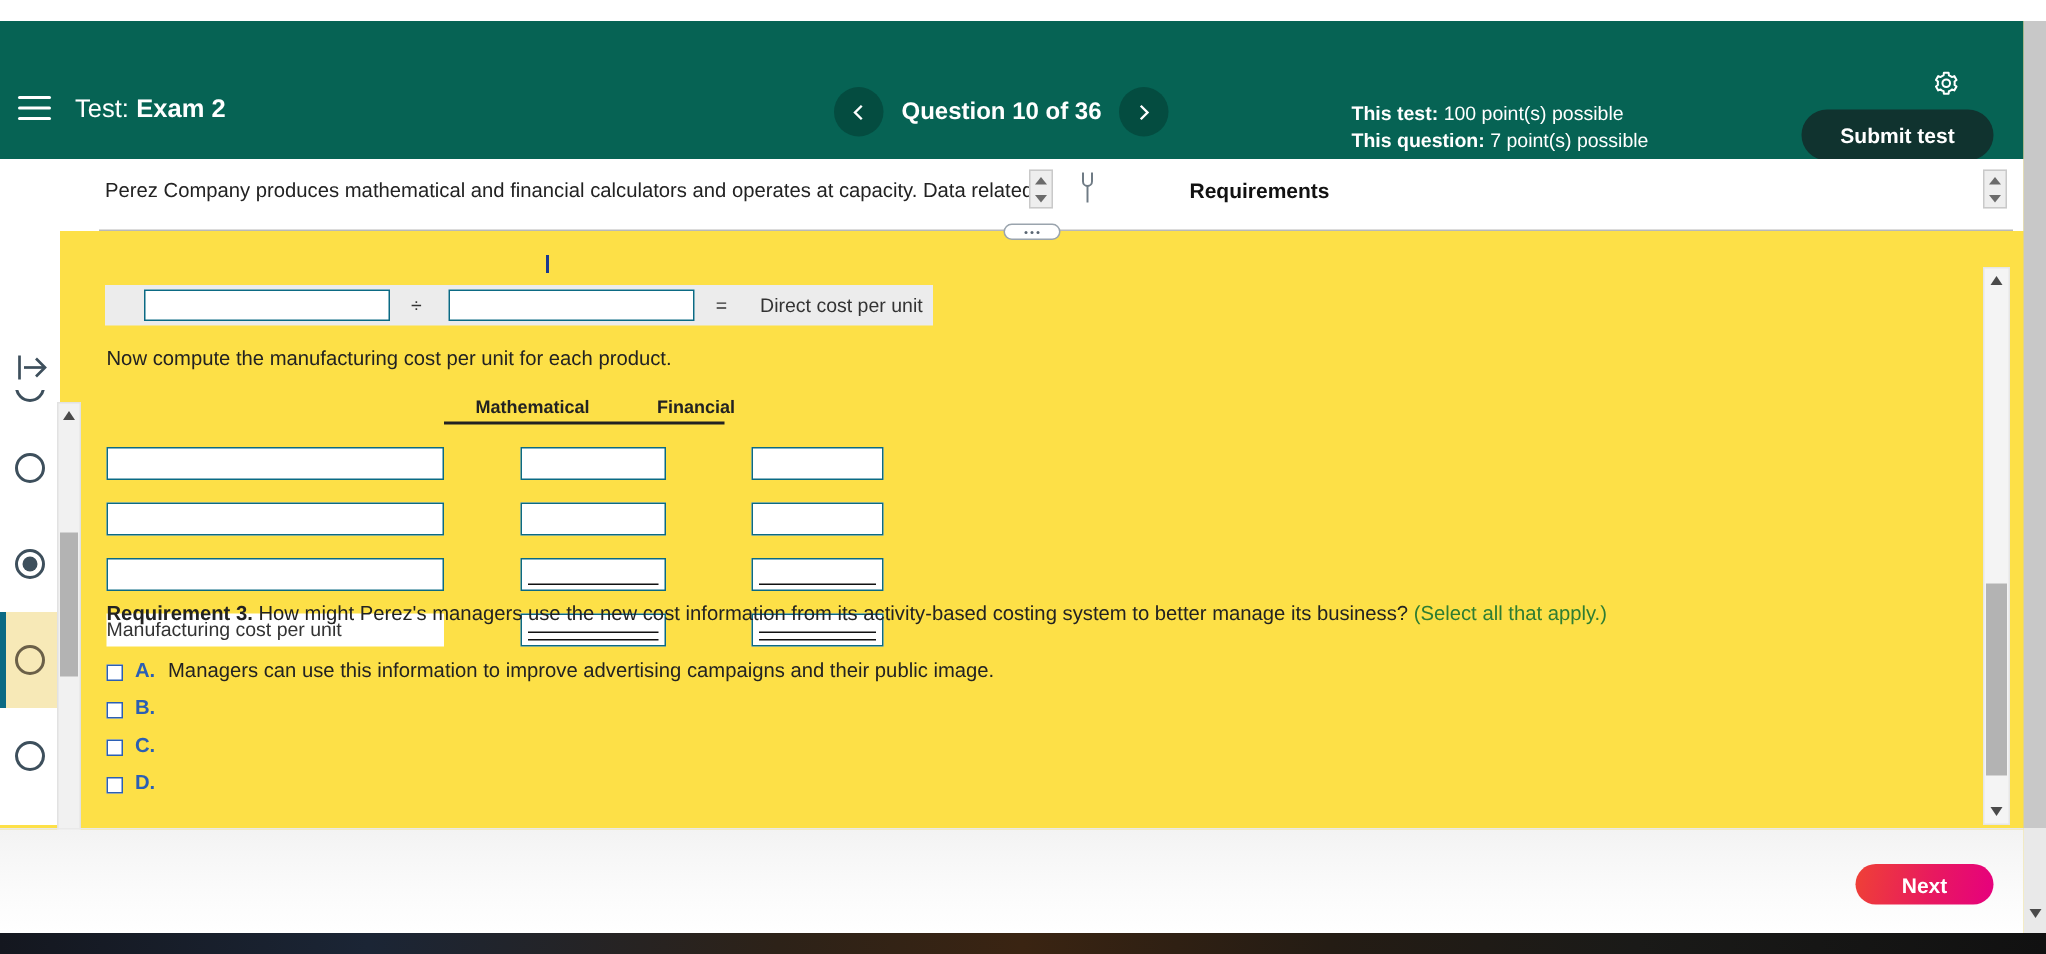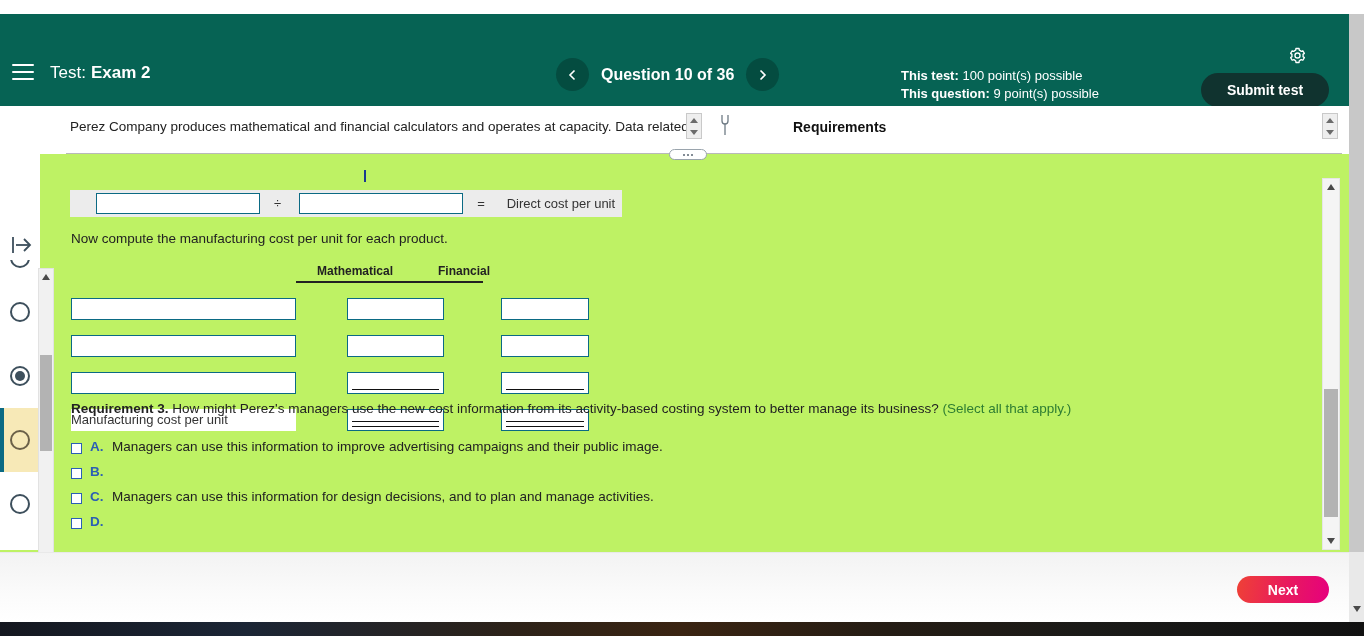--- a/index.html
+++ b/index.html
@@ -2,21 +2,21 @@
 <html><head>
 <meta charset="utf-8">
 <style>
   * { box-sizing: border-box; margin: 0; padding: 0; }
   html, body {
     width: 1364px; height: 636px;
     font-family: "Liberation Sans", sans-serif;
     background: #ffffff;
     overflow: hidden;
   }
-  #app { position: relative; width: 1364px; height: 636px; background:#bef264; }
+  #app { position: relative; width: 1364px; height: 636px; background:#fde047; }
 
   
   .top-strip { position:absolute; left:0; top:0; width:1364px; height:14px; background:#ffffff; }
 
   
   .header {
     position:absolute; left:0; top:14px; width:1349px; height:92px;
     background:#066354; color:#ffffff;
   }
   .hamburger {
@@ -232,21 +232,21 @@
       </button>
     </div>
 
     <div class="points">
       <div>
         <b>This test:</b>
         <span>100 point(s) possible</span>
       </div>
       <div>
         <b>This question:</b>
-        <span>9 point(s) possible</span>
+        <span>7 point(s) possible</span>
       </div>
     </div>
 
     <div class="gear">
       <svg width="19" height="19" viewBox="0 0 24 24">
         <path fill="none" stroke="#ffffff" stroke-width="1.7" d="M12 15.2a3.2 3.2 0 1 0 0-6.4 3.2 3.2 0 0 0 0 6.4z"></path>
         <path fill="none" stroke="#ffffff" stroke-width="1.7" stroke-linejoin="round" d="M19.1 12c0-.5-.05-1-.14-1.45l1.7-1.25-1.9-3.3-2 .8a7.4 7.4 0 0 0-2.5-1.45L14 3.2h-4l-.26 2.15a7.4 7.4 0 0 0-2.5 1.45l-2-.8-1.9 3.3 1.7 1.25A7.7 7.7 0 0 0 4.9 12c0 .5.05 1 .14 1.45l-1.7 1.25 1.9 3.3 2-.8a7.4 7.4 0 0 0 2.5 1.45L10 20.8h4l.26-2.15a7.4 7.4 0 0 0 2.5-1.45l2 .8 1.9-3.3-1.7-1.25c.09-.45.14-.95.14-1.45z"></path>
       </svg>
     </div>
 
@@ -384,21 +384,20 @@
       <div class="ltr">A.</div>
       <div class="txt">Managers can use this information to improve advertising campaigns and their public image.</div>
     </div>
     <div class="opt">
       <div class="cb"></div>
       <div class="ltr">B.</div>
     </div>
     <div class="opt">
       <div class="cb"></div>
       <div class="ltr">C.</div>
-      <div class="txt">Managers can use this information for design decisions, and to plan and manage activities.</div>
     </div>
     <div class="opt">
       <div class="cb"></div>
       <div class="ltr">D.</div>
     </div>
   </div>
 
   <div class="main-sb">
     <div class="arr top">
         <div class="tri-up"></div>

